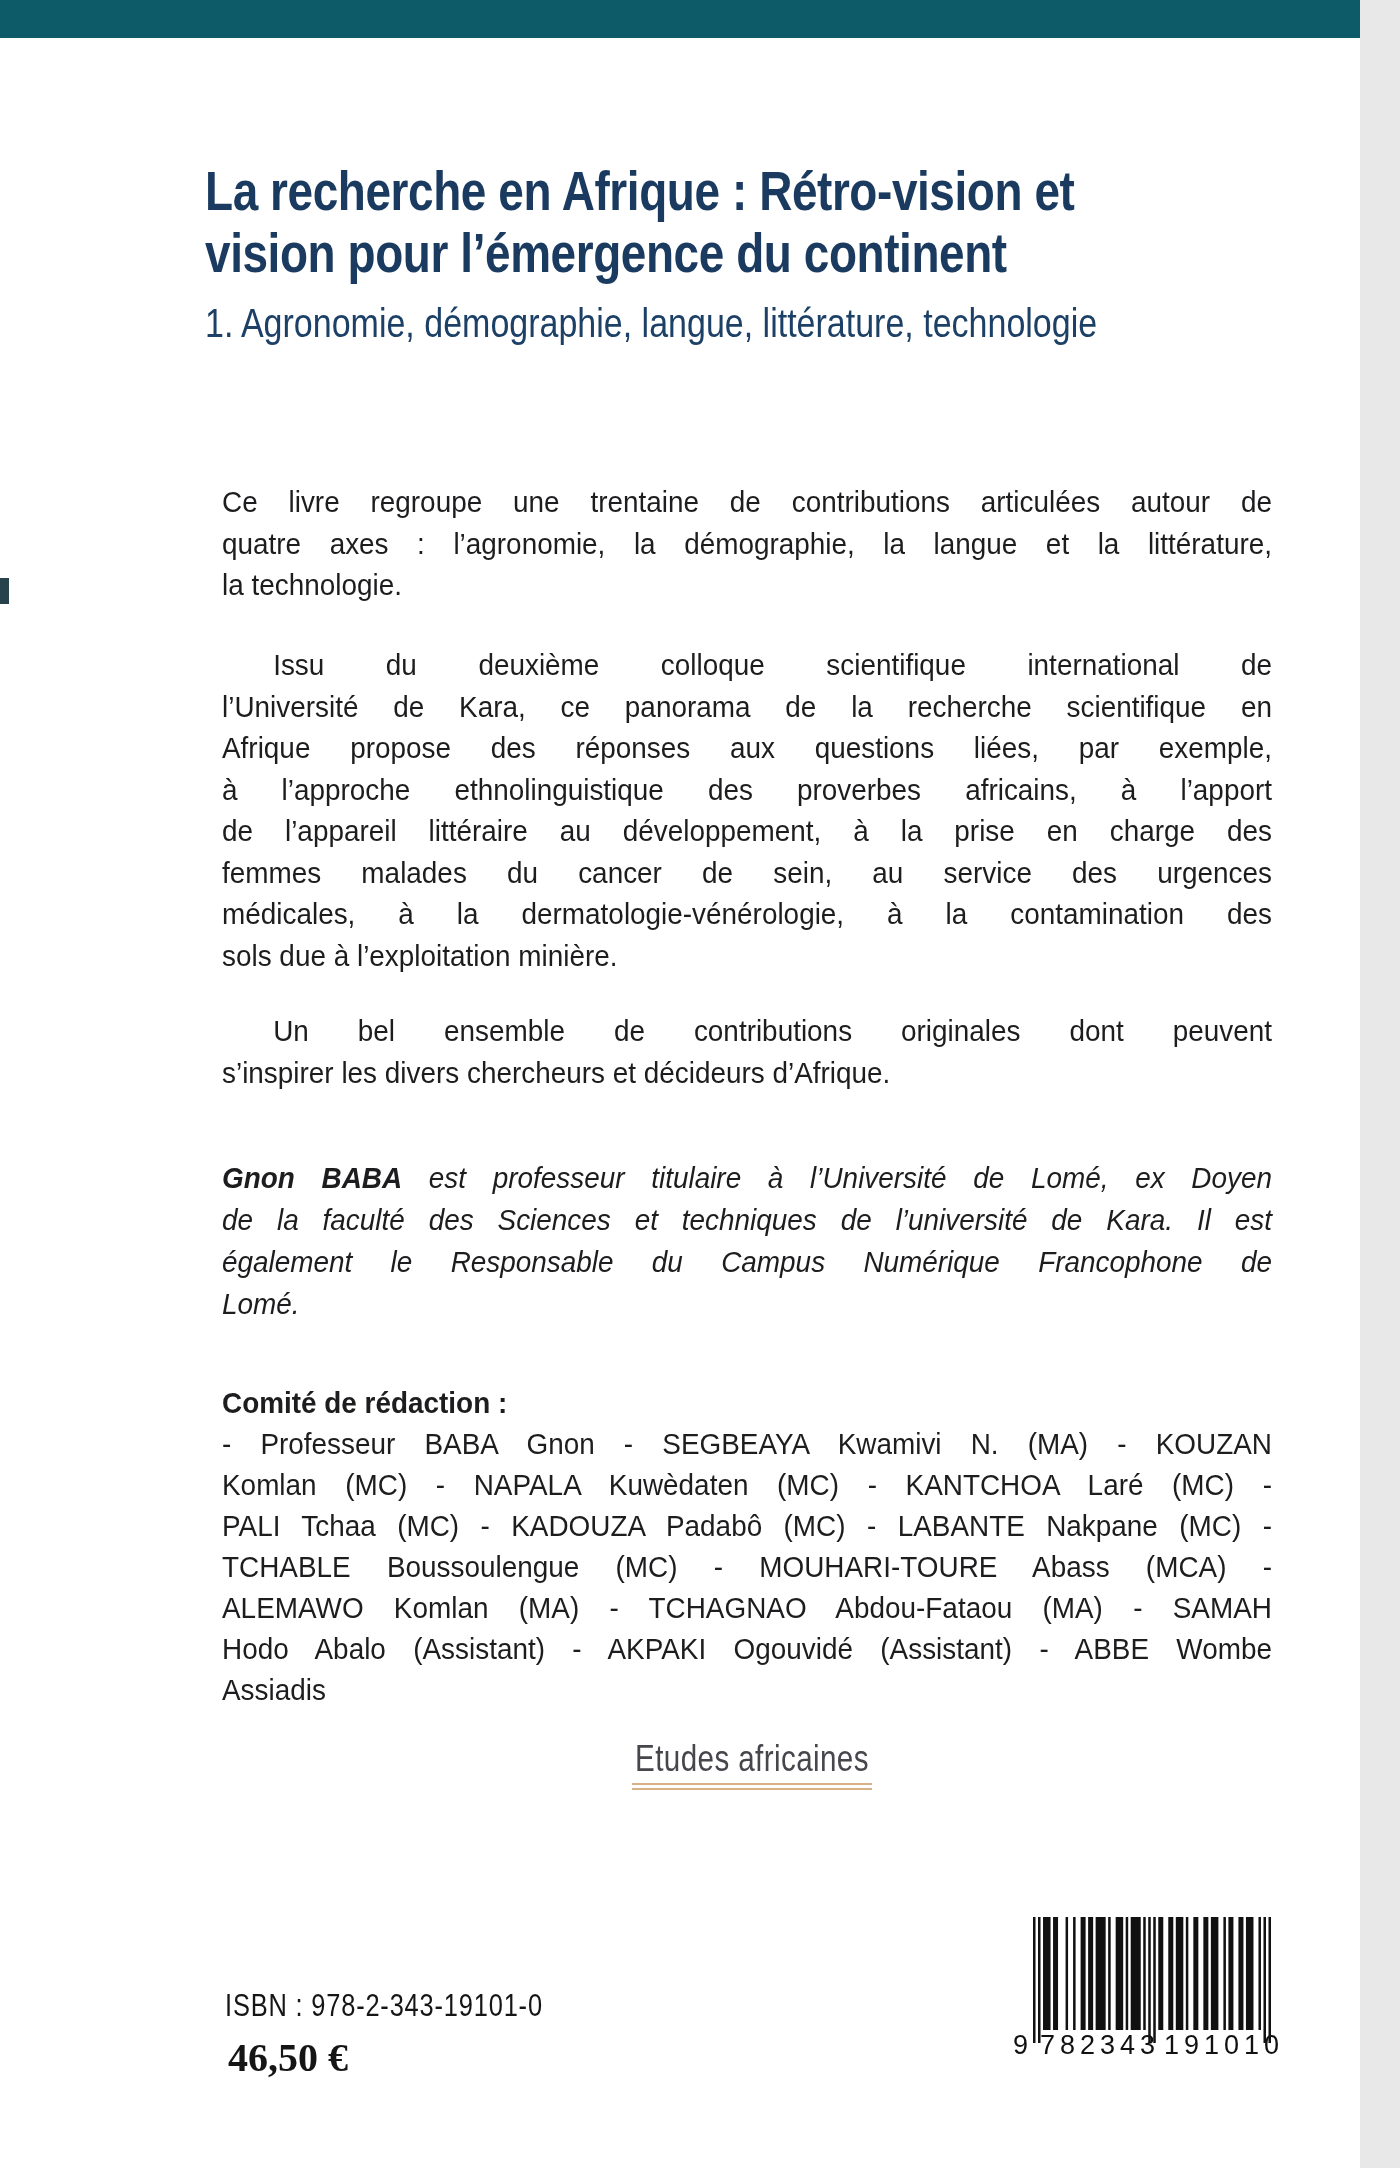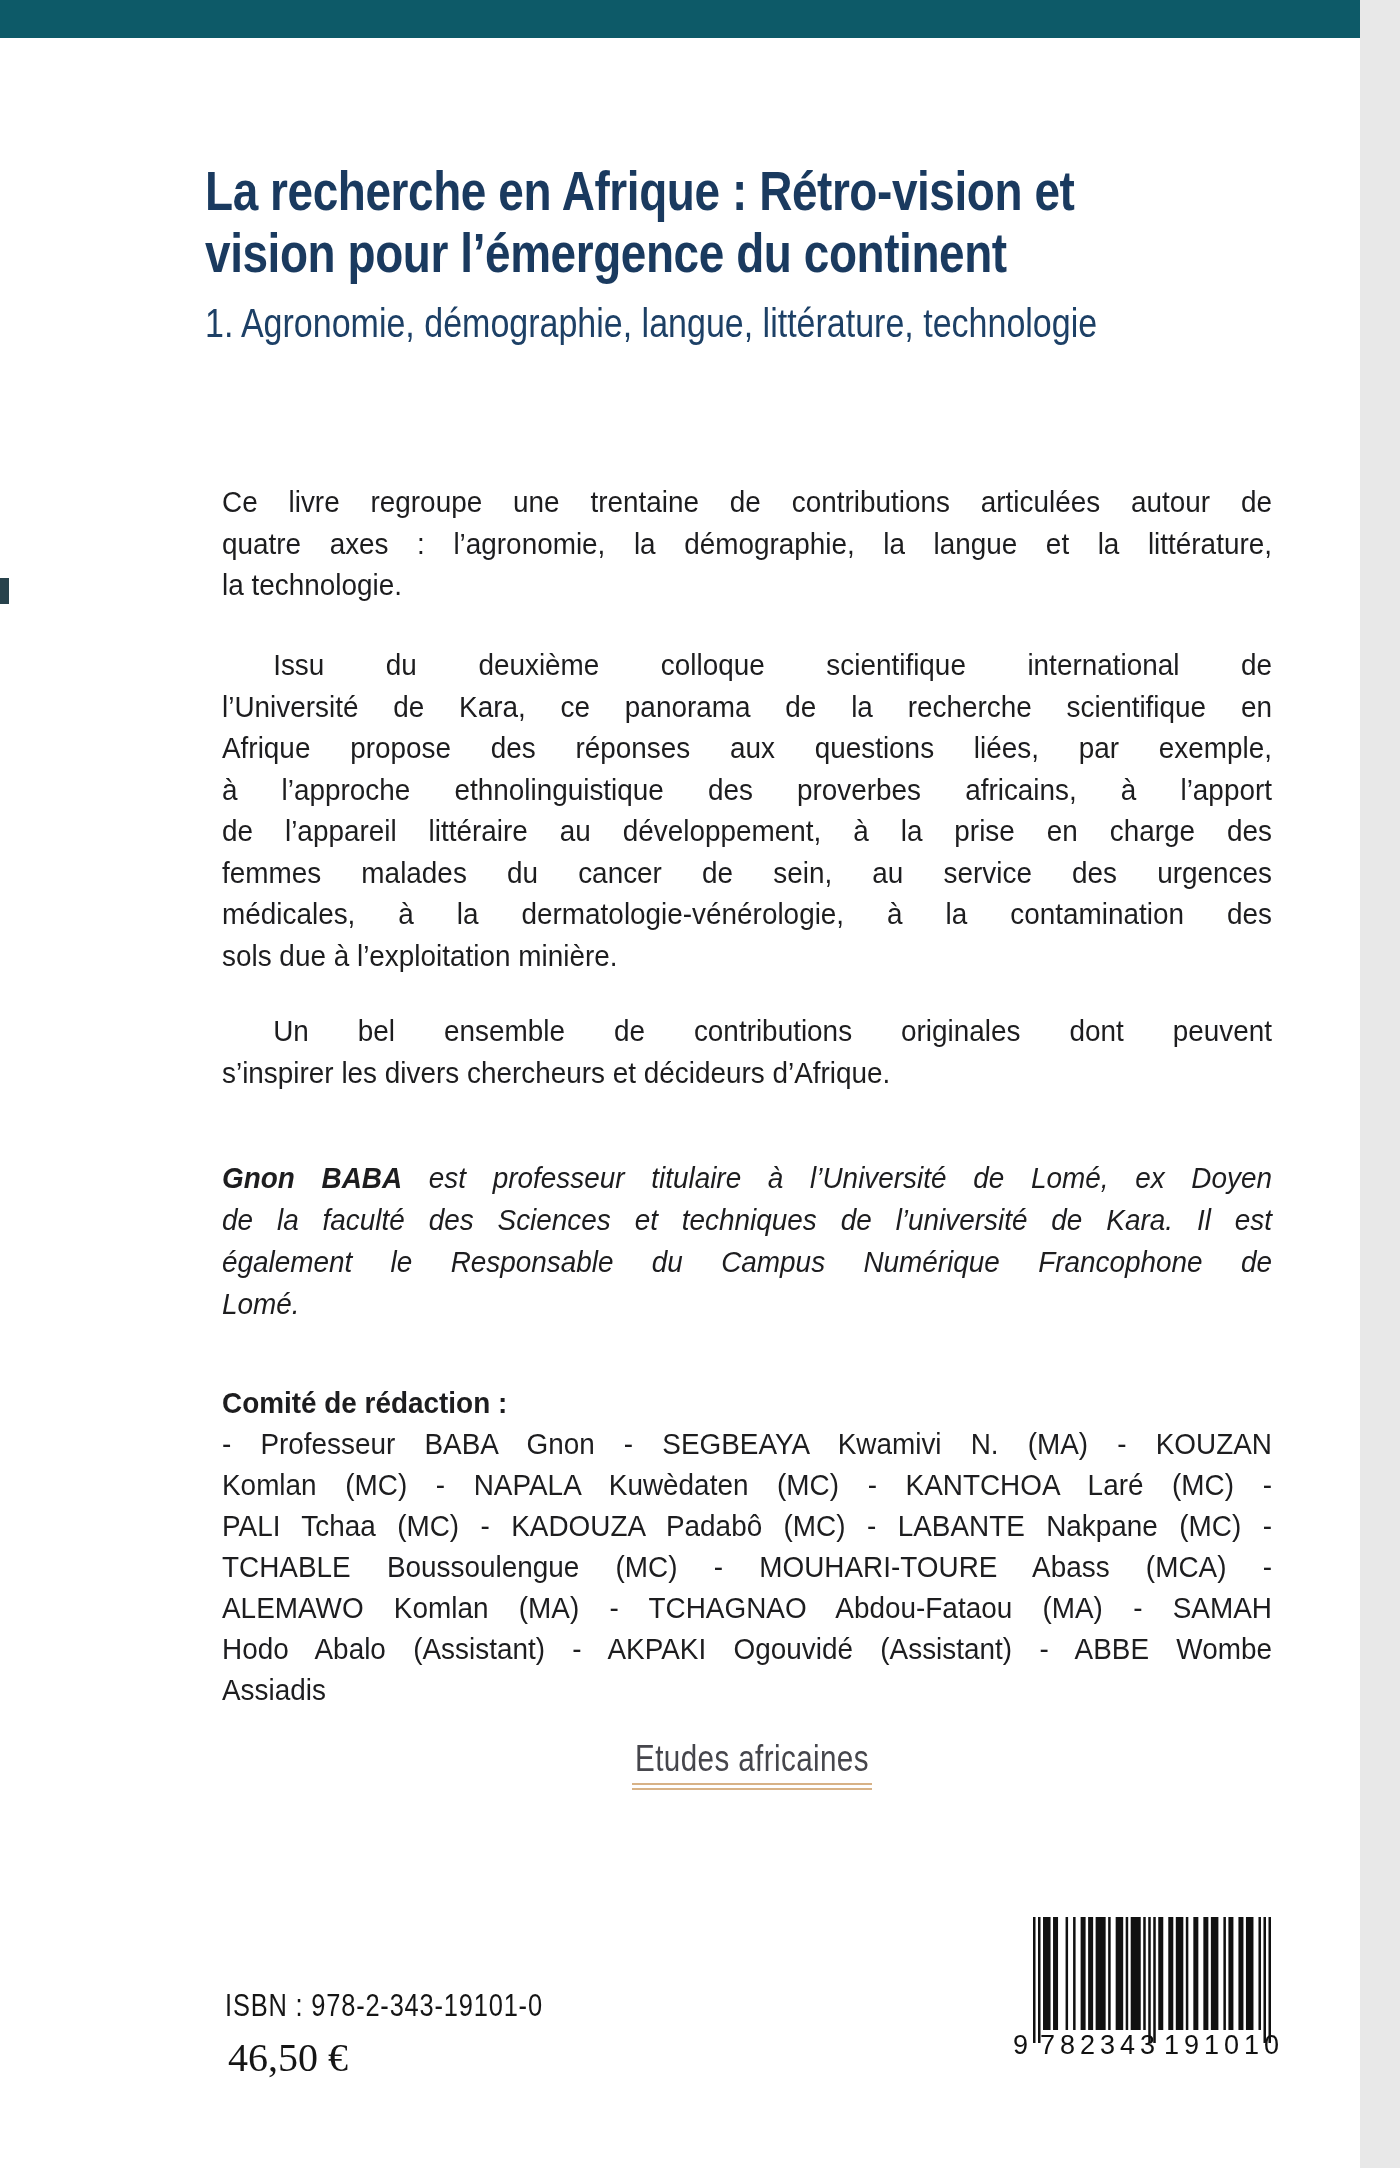--- a/index.html
+++ b/index.html
@@ -30,21 +30,21 @@
 
   .collection{position:absolute;left:632px;top:1738px;width:300px;text-align:center;
         font-size:37px;line-height:42px;color:#46464c;letter-spacing:0.5px;
         transform:scaleX(0.8);transform-origin:0 0;font-weight:normal;}
   .collection-rule{position:absolute;left:632px;top:1783px;width:240px;height:3px;
         border-top:2px solid #d8b286;border-bottom:2px solid #d8b286;background:transparent;}
 
   .isbn{position:absolute;left:225px;top:1988px;width:600px;font-size:31px;letter-spacing:1px;
         color:#151515;transform:scaleX(0.82);transform-origin:0 0;}
   .price{position:absolute;left:228px;top:2034px;font-family:"Liberation Serif","DejaVu Serif",serif;
-        font-size:40px;color:#151515;}
+        font-size:40px;color:#151515;font-weight:bold;}
 
   .barcode{position:absolute;left:1033px;top:1917px;width:238px;height:126px;}
   .bc-digit{position:absolute;top:2030px;font-size:27px;color:#111;font-family:"Liberation Sans",sans-serif;}
   #bc-lead{left:998px;width:30px;text-align:right;letter-spacing:0;}
   #bc-g1{left:1040px;width:104px;text-align:center;letter-spacing:5px;}
   #bc-g2{left:1156px;width:108px;text-align:left;letter-spacing:5px;margin-left:8px;}
 </style>
 </head>
 <body>
 

